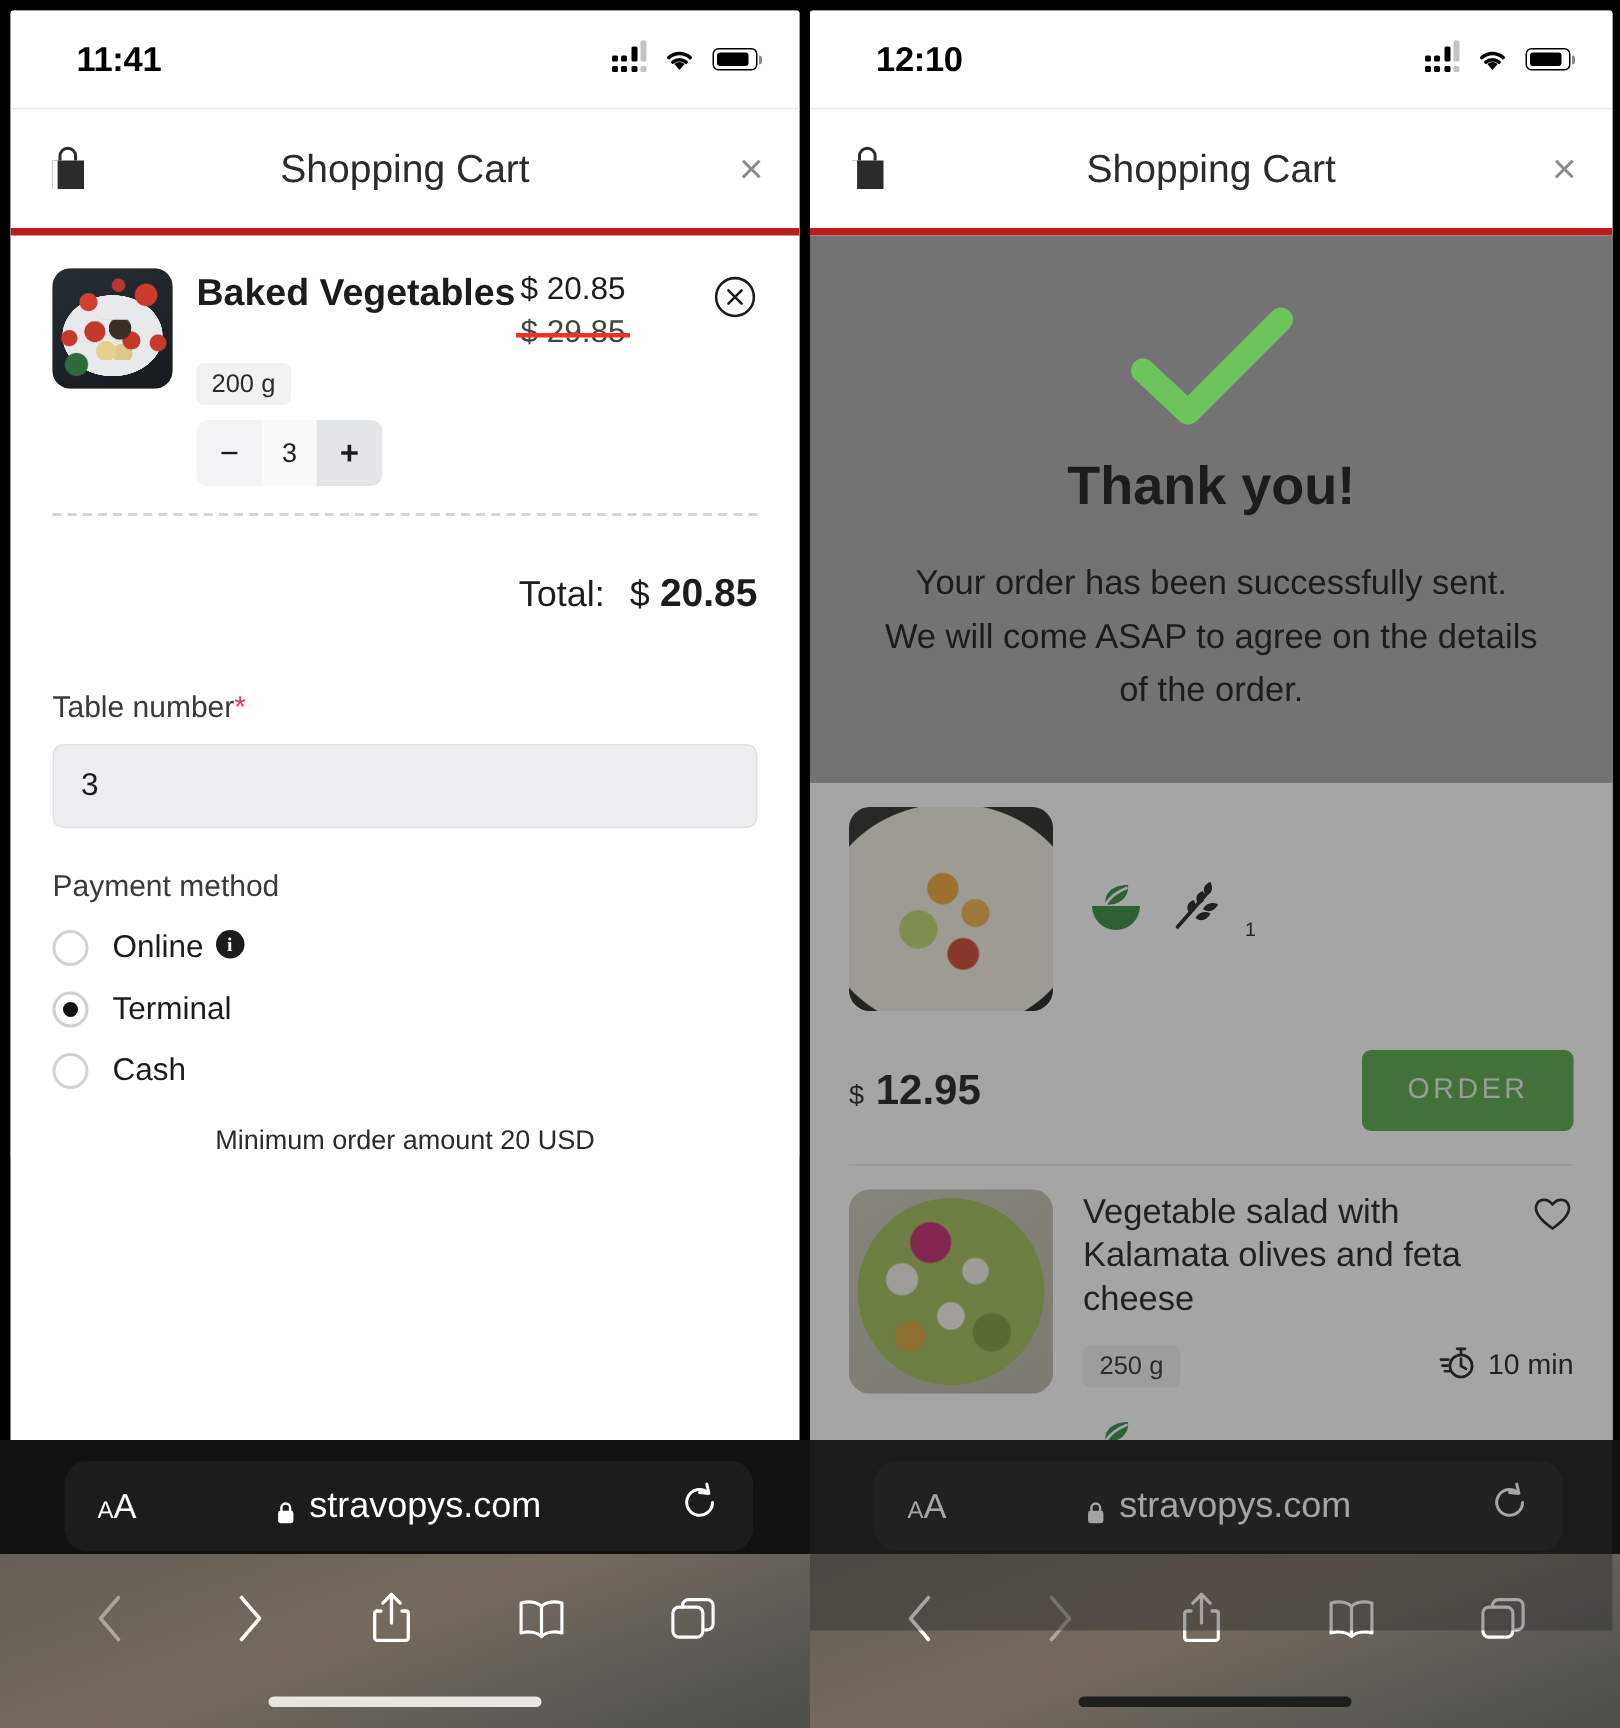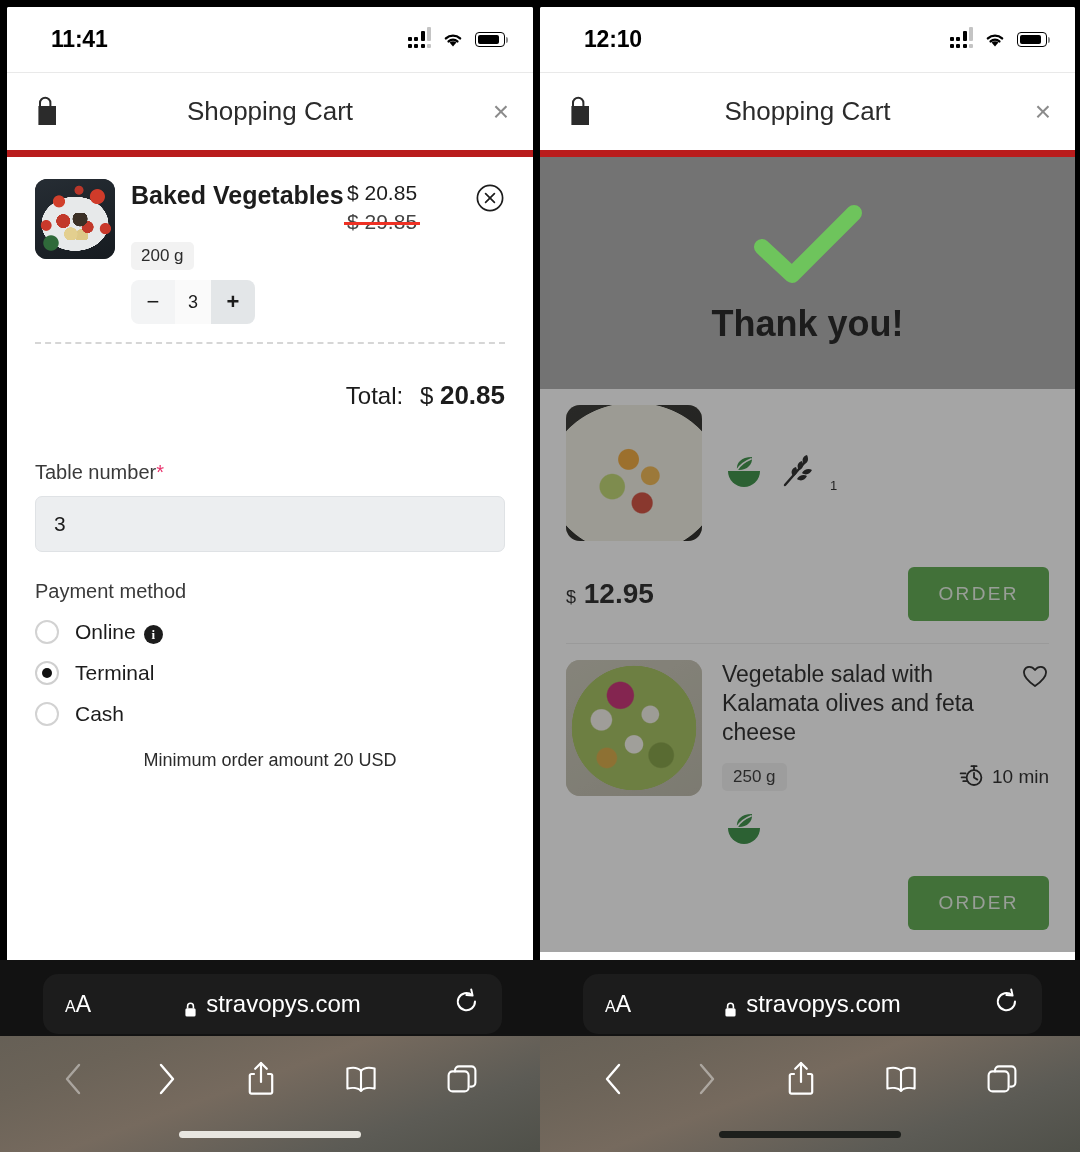--- a/index.html
+++ b/index.html
@@ -74,21 +74,21 @@
   }
   .batt .fill { height: 100%; width: 85%; background: #000; border-radius: 2px; }
 
   
   .cart-header {
     height: 84px;
     background: #fff;
     display: flex;
     align-items: center;
     padding: 0 24px 0 24px;
-    border-bottom: 7px solid #b91c1c;
+    border-bottom: 5px solid #b91c1c;
     position: relative;
   }
   .bag-icon { width: 30px; height: 34px; flex: none; }
   .cart-title {
     position: absolute;
     left: 0; right: 0;
     text-align: center;
     font-size: 26px;
     color: #2b2b2b;
     font-weight: 400;
@@ -199,21 +199,21 @@
   .radio {
     width: 24px; height: 24px; border-radius: 50%;
     border: 2px solid #d2d2d2; flex: none;
     display: flex; align-items: center; justify-content: center;
     background: #fff;
   }
   .radio.checked { border-color: #cfcfcf; }
   .radio.checked::after {
     content: ""; width: 10px; height: 10px; border-radius: 50%; background: #111;
   }
-  .radio-label { font-size: 21px; color: #1c1c1c; display: flex; align-items: flex-end; gap: 8px; }
+  .radio-label { font-size: 21px; color: #1c1c1c; display: flex; align-items: flex-start; gap: 8px; }
   .info-dot {
     width: 19px; height: 19px; border-radius: 50%;
     background: #1c1c1c; color: #fff;
     font-size: 13px; font-weight: bold;
     display: inline-flex; align-items: center; justify-content: center;
     font-family: "Liberation Serif", serif;
   }
   .send-wrap { text-align: center; padding-top: 84px; }
   .send-btn {
     display: inline-block;
@@ -568,20 +568,25 @@
         </span>
         <div class="cart-title">Shopping Cart</div>
         <div class="close-x">×</div>
       </div>
 
       <div class="thanks">
         <svg class="check" width="108" height="82" viewBox="0 0 108 82">
           <path d="M8 44 L38 72 L100 10" stroke="#6ec45c" stroke-width="16" fill="none" stroke-linecap="round" stroke-linejoin="round"></path>
         </svg>
         <div class="thanks-title">Thank you!</div>
+        <div class="thanks-text">
+          <div>Your order has been successfully sent.</div>
+          <div>We will come ASAP to agree on the details</div>
+          <div>of the order.</div>
+        </div>
       </div>
 
       <div class="menu-behind">
         <div class="menu-card">
           <div class="menu-row">
             <div class="menu-thumb">
                 <div class="food-soup"></div>
               </div>
             <div class="menu-info">
               <div style="height:30px"></div>

